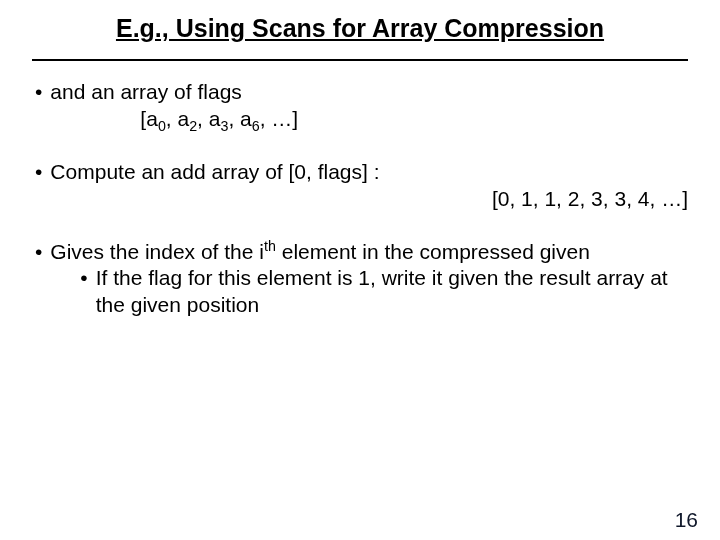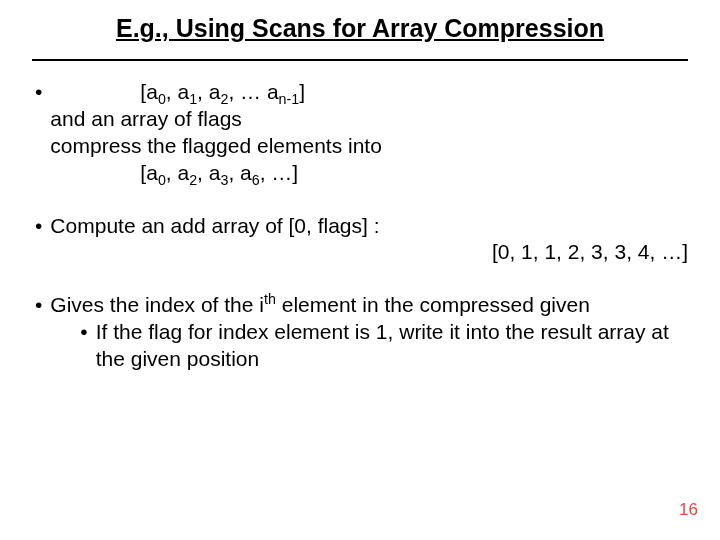--- a/index.html
+++ b/index.html
@@ -72,43 +72,39 @@
     font-size: 0.68em;
     vertical-align: super;
     line-height: 0;
   }
   .gap {
     height: 22px;
   }
   .page-num {
     position: absolute;
     right: 22px;
-    bottom: 20px;
-    font-size: 17px;
-    color: #ef4444;
+    bottom: 8px;
+    font-size: 21px;
+    color: #0f172a;
   }
 </style>
 </head>
 <body>
 
 <div class="slide">
 
   <div class="title">E.g., Using Scans for Array Compression</div>
   <div class="rule"></div>
 
   <div class="content">
 
     <div class="bullet">
       <span class="dot">•</span>
       <div class="bbody">
-        <div class="indent1">
-<span>[a</span><sub>0</sub><span>, a</span><sub>1</sub><span>, a</span><sub>2</sub><span>, … a</span><sub>n-1</sub><span>]</span>
-        </div>
         <div>and an array of flags</div>
-        <div>compress the flagged elements into</div>
         <div class="indent1">
 <span>[a</span><sub>0</sub><span>, a</span><sub>2</sub><span>, a</span><sub>3</sub><span>, a</span><sub>6</sub><span>, …]</span>
         </div>
       </div>
     </div>
 
     <div class="gap"></div>
 
     <div class="bullet">
       <span class="dot">•</span>
@@ -121,21 +117,21 @@
     <div class="gap"></div>
 
     <div class="bullet">
       <span class="dot">•</span>
       <div class="bbody">
         <div>
 <span>Gives the index of the i</span><sup>th</sup><span> element in the compressed given</span>
         </div>
         <div class="sub-bullet">
           <span class="dot">•</span>
-          <div>If the flag for index element is 1, write it into the result array at the given position</div>
+          <div>If the flag for this element is 1, write it given the result array at the given position</div>
         </div>
       </div>
     </div>
 
   </div>
 
 </div>
 
 <div class="page-num">16</div>
 

